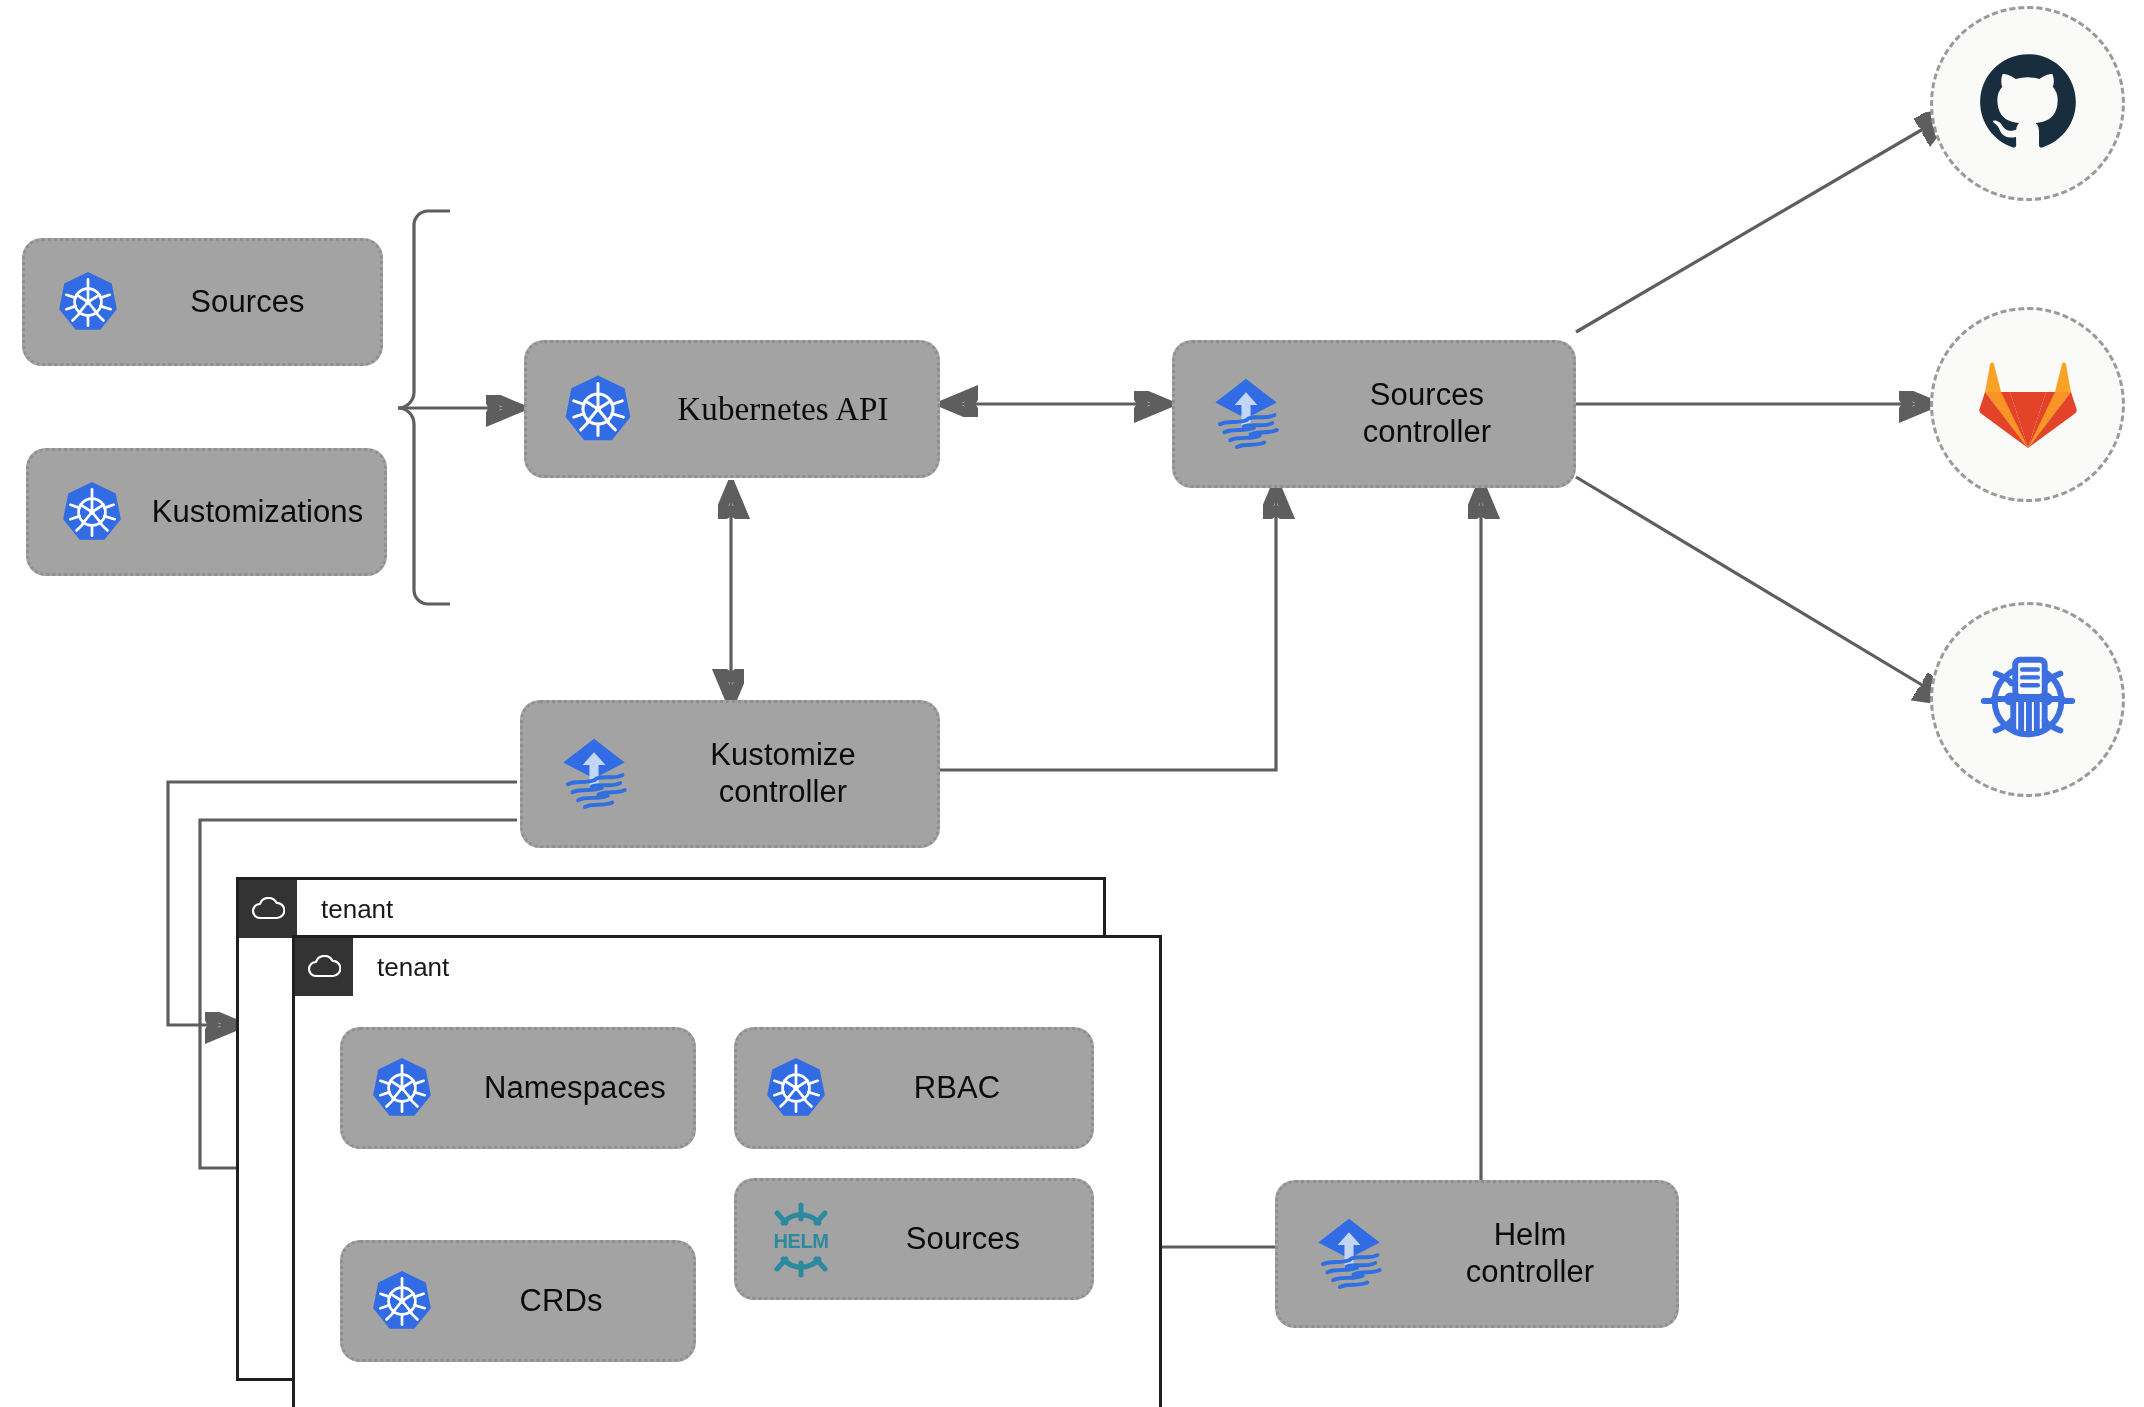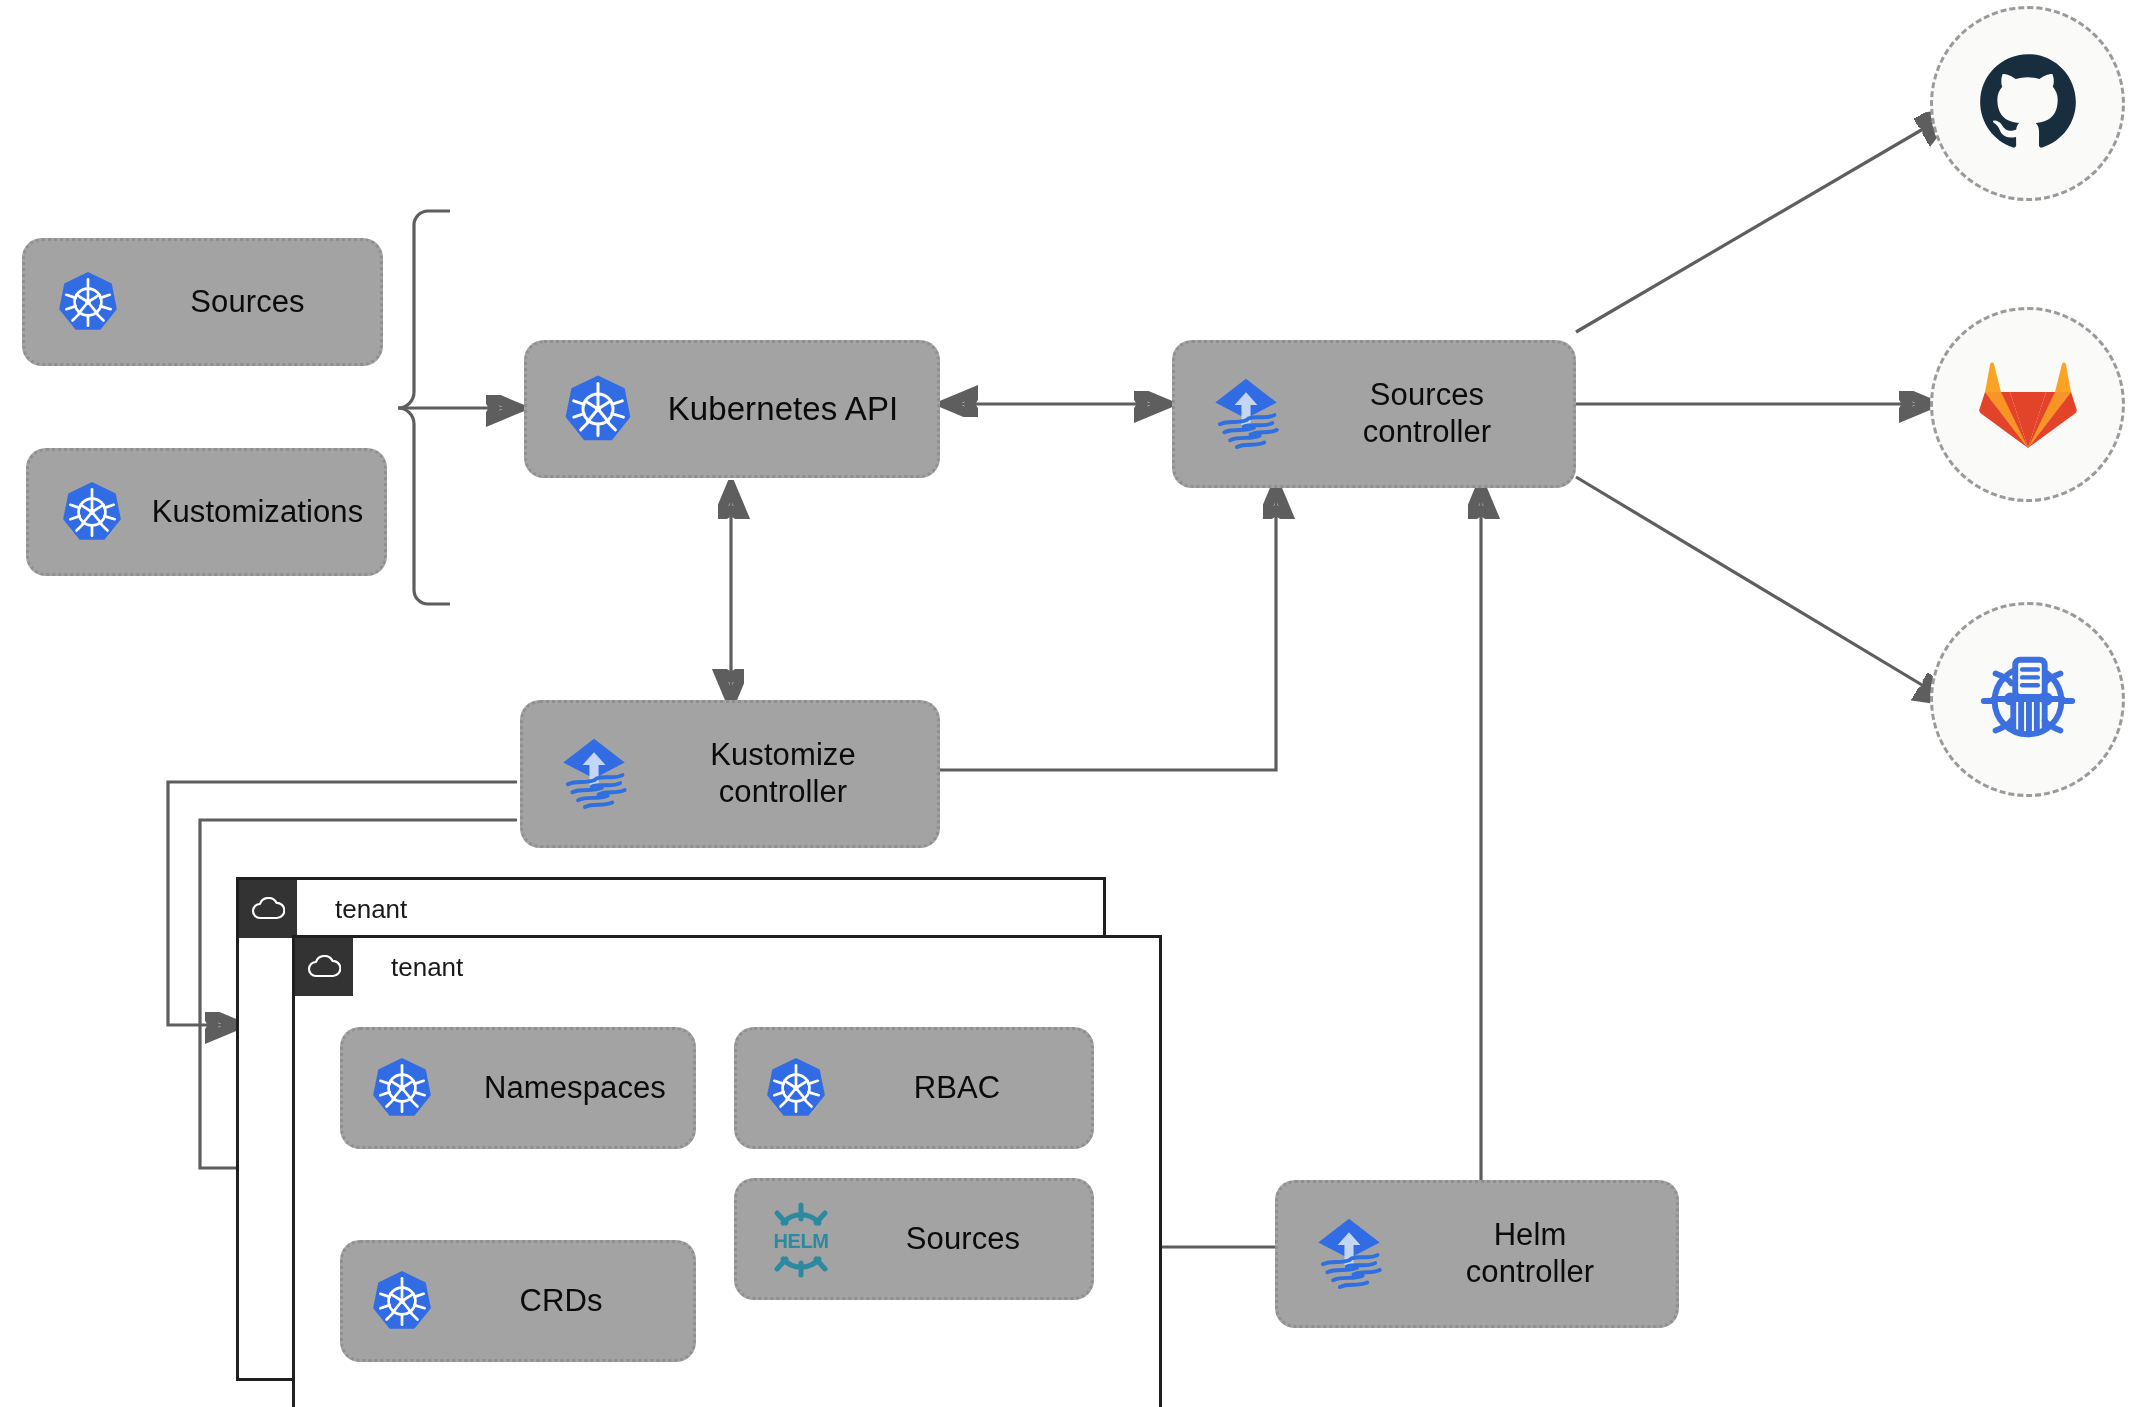--- a/index.html
+++ b/index.html
@@ -44,21 +44,21 @@
     background:#ffffff;
   }
   .tenant-tab .cloudbox{
     width:58px;height:58px;
     background:#333333;
     display:flex;align-items:center;justify-content:center;
   }
   .tenant-tab .tname{
     color:#1a1a1a;
     font-size:26px;
-    padding-left:38px;
+    padding-left:24px;
   }
 
   
   .circ{
     position:absolute;
     border:3px dashed #9a9a9a;
     border-radius:50%;
     background:#fafaf8;
     display:flex;align-items:center;justify-content:center;
     box-sizing:border-box;
@@ -175,21 +175,21 @@
             <line x1="32" y1="32" x2="43" y2="25"></line>
           <line x1="32" y1="32" x2="41" y2="43"></line>
             <line x1="32" y1="32" x2="23" y2="43"></line>
           <line x1="32" y1="32" x2="21" y2="25"></line>
         </g>
       </svg>
     </span>
     <span class="lbl">Kustomizations</span>
   </div>
 
-  <div class="node" style="left:524px;top:340px;width:416px;height:138px;">
+  <div class="node" style="left:524px;top:340px;width:416px;height:138px;font-family:Liberation Serif, serif;">
     <span class="ico" style="margin-left:34px;">
       <svg width="74" height="74" viewBox="0 0 64 64">
         <path d="M32 3 L55 14 L60 39 L44 59 L20 59 L4 39 L9 14 Z" fill="#326ce5"></path>
         <g fill="none" stroke="#ffffff" stroke-width="2.6" stroke-linecap="round">
           <circle cx="32" cy="32" r="13"></circle>
           <circle cx="32" cy="32" r="2.6" fill="#ffffff" stroke="none"></circle>
           <line x1="32" y1="10" x2="32" y2="19"></line>
             <line x1="32" y1="45" x2="32" y2="55"></line>
           <line x1="11" y1="25" x2="20" y2="28"></line>
             <line x1="44" y1="36" x2="54" y2="39"></line>

